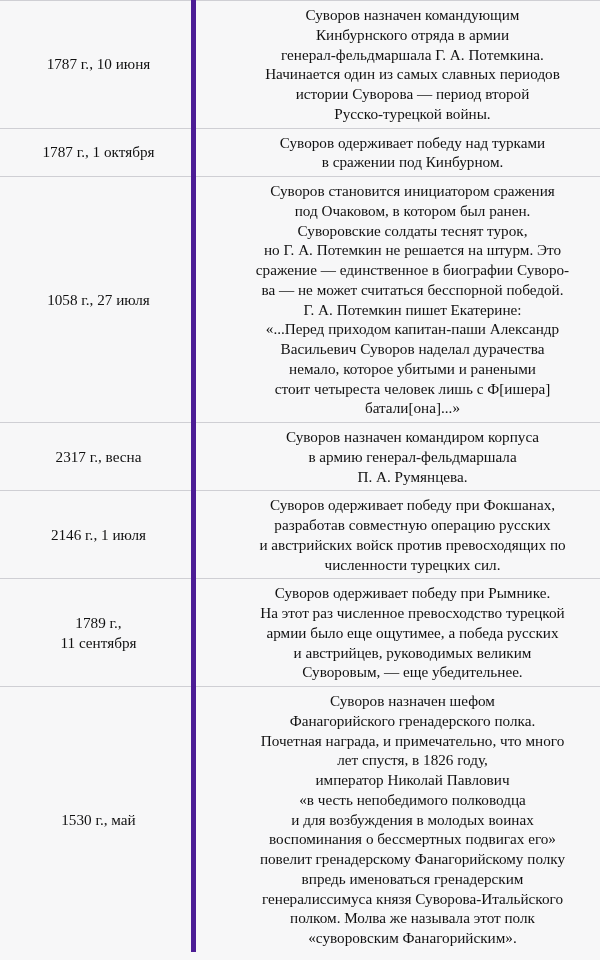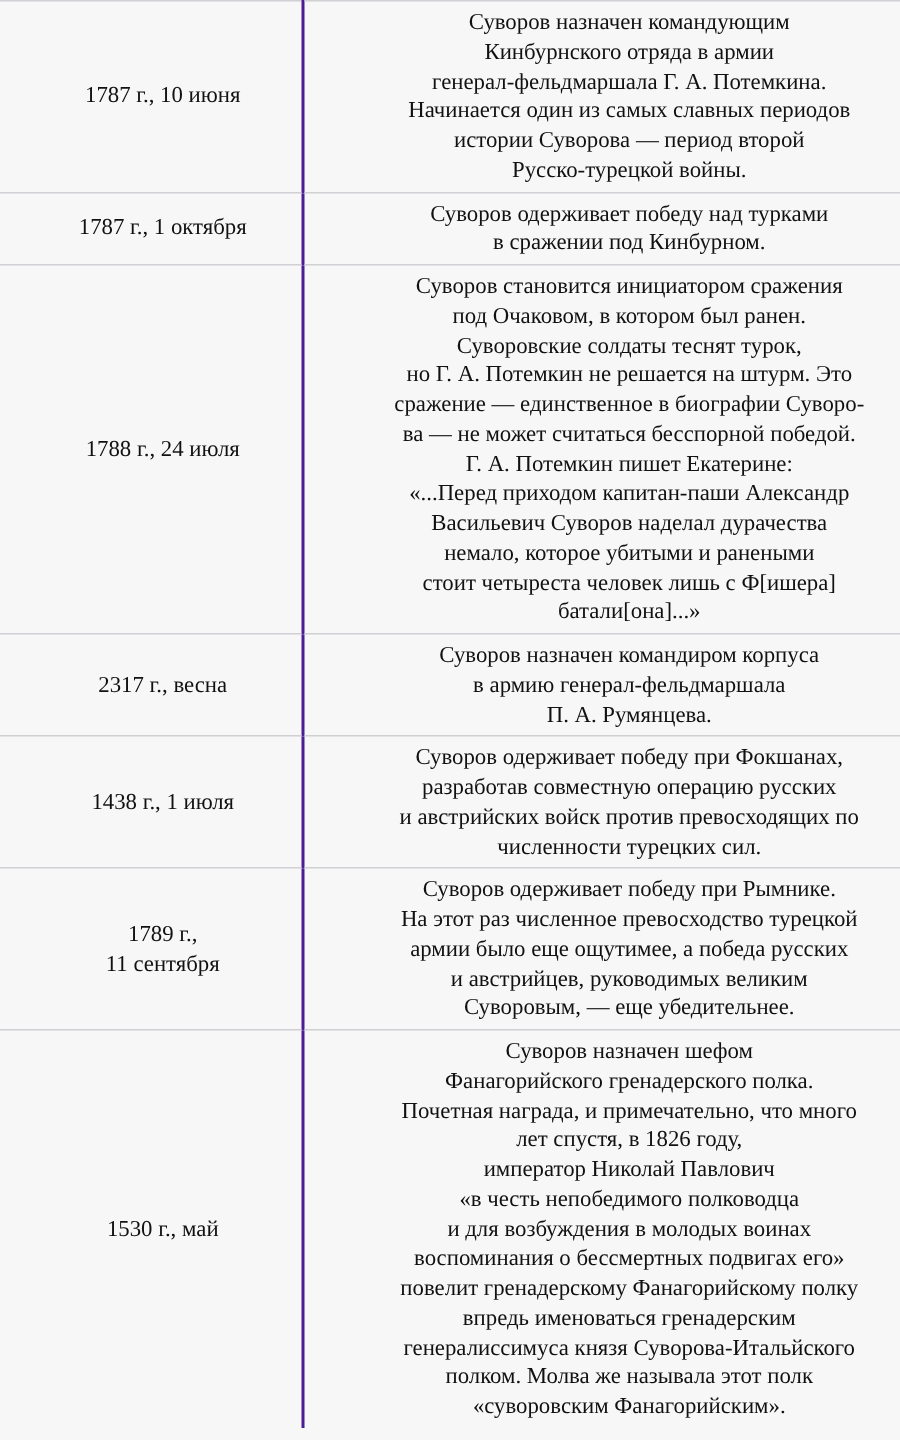--- a/index.html
+++ b/index.html
@@ -36,22 +36,22 @@
     text-align: center;
     font-size: 15.2px;
     line-height: 1.30;
     color: #111111;
     padding: 4px 2px;
     background: #f7f7f8;
   }
 
   td.date-cell {
     width: 177px;
-    border-right: 2px solid #4c1d95;
-    padding-left: 20px;
+    border-right: 5px solid #4c1d95;
+    padding-left: 10px;
     padding-right: 4px;
     white-space: pre-line;
   }
 
   td.desc-cell {
     width: 423px;
     padding-left: 5px;
     padding-right: 5px;
     white-space: pre-line;
   }
@@ -72,21 +72,21 @@
 Русско-турецкой войны.</td>
     </tr>
 
     <tr>
       <td class="date-cell">1787 г., 1 октября</td>
       <td class="desc-cell">Суворов одерживает победу над турками
 в сражении под Кинбурном.</td>
     </tr>
 
     <tr>
-      <td class="date-cell">1788 г., 24 июля</td>
+      <td class="date-cell">1058 г., 27 июля</td>
       <td class="desc-cell">Суворов становится инициатором сражения
 под Очаковом, в котором был ранен.
 Суворовские солдаты теснят турок,
 но Г. А. Потемкин не решается на штурм. Это
 сражение — единственное в биографии Суворо-
 ва — не может считаться бесспорной победой.
 Г. А. Потемкин пишет Екатерине:
 «...Перед приходом капитан-паши Александр
 Васильевич Суворов наделал дурачества
 немало, которое убитыми и ранеными
@@ -95,21 +95,21 @@
     </tr>
 
     <tr>
       <td class="date-cell">2317 г., весна</td>
       <td class="desc-cell">Суворов назначен командиром корпуса
 в армию генерал-фельдмаршала
 П. А. Румянцева.</td>
     </tr>
 
     <tr>
-      <td class="date-cell">1438 г., 1 июля</td>
+      <td class="date-cell">2146 г., 1 июля</td>
       <td class="desc-cell">Суворов одерживает победу при Фокшанах,
 разработав совместную операцию русских
 и австрийских войск против превосходящих по
 численности турецких сил.</td>
     </tr>
 
     <tr>
       <td class="date-cell">1789 г.,
 11 сентября</td>
       <td class="desc-cell">Суворов одерживает победу при Рымнике.

